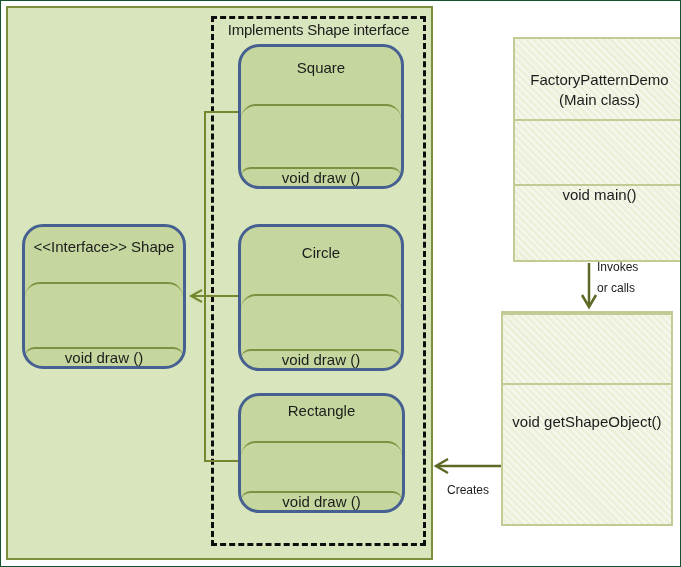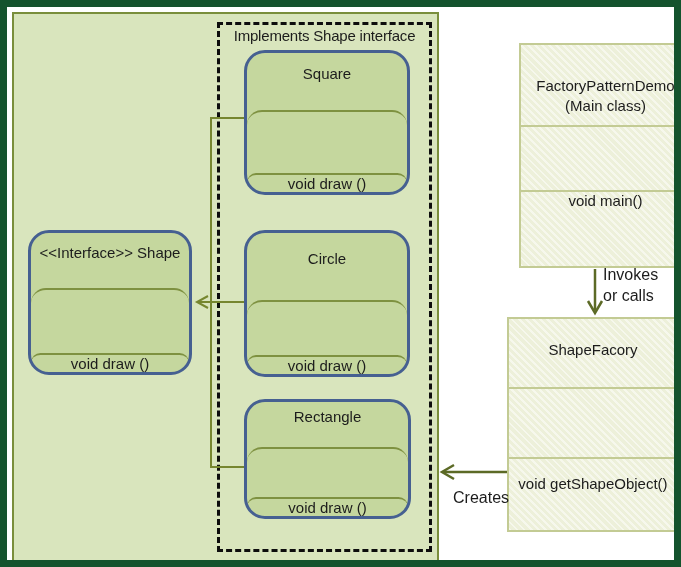--- a/index.html
+++ b/index.html
@@ -11,21 +11,21 @@
     --light-box-fill:#edf0da;
     --light-box-border:#c3cb94;
     --arrow:#6b7a2f;
     --dashed-border:#0d0d0d;
     --text:#1c1c1c;
   }
   html,body{margin:0;padding:0;background:#ffffff;}
   body{font-family:"Liberation Sans","DejaVu Sans",sans-serif;color:var(--text);}
   .canvas{
     position:relative;width:681px;height:567px;box-sizing:border-box;
-    background:#ffffff;border:7px solid #14532d;overflow:hidden;
+    background:#ffffff;border:1px solid #14532d;overflow:hidden;
   }
   
   .container{
     position:absolute;left:5px;top:5px;width:427px;height:554px;box-sizing:border-box;
     background:var(--container-fill);border:2px solid var(--container-border);
   }
   
   .dashed-group{
     position:absolute;left:203px;top:8px;width:215px;height:530px;box-sizing:border-box;
     border:3px dashed var(--dashed-border);
@@ -53,25 +53,25 @@
   }
   .light-box .lrow{box-sizing:border-box;text-align:center;white-space:nowrap;}
   .light-box .lrow.sep{border-top:2px solid var(--light-box-border);}
   .light-box .lrow.grow{flex:1;}
   .fd-title{height:80px;}
   .fd-title .inner{padding-top:31px;line-height:20px;}
   .fd-mid{height:65px;}
   .fd-method{}
   .sf-title{height:68px;padding-top:22px;}
   .sf-mid{height:70px;}
-  .sf-method{padding-top:16px;}
+  .sf-method{padding-top:28px;}
   
   svg.connectors{position:absolute;left:0;top:0;width:681px;height:567px;pointer-events:none;}
   
-  .float-label{position:absolute;font-size:16px;white-space:nowrap;}
+  .float-label{position:absolute;font-size:12px;white-space:nowrap;}
 </style>
 </head>
 <body>
 
 <div class="canvas">
 
   <div class="container">
 
     <div class="dashed-group">
       <div class="group-label">Implements Shape interface</div>
@@ -107,21 +107,20 @@
       <div class="inner">
         <div>FactoryPatternDemo</div>
         <div>(Main class)</div>
       </div>
     </div>
     <div class="lrow sep fd-mid"></div>
     <div class="lrow sep grow fd-method">void main()</div>
   </div>
 
   <div class="light-box" style="left:500px;top:310px;width:172px;height:215px">
-    <div class="lrow sf-title">ShapeFacory</div>
     <div class="lrow sep sf-mid"></div>
     <div class="lrow sep grow sf-method">void getShapeObject()</div>
   </div>
 
   <svg class="connectors" viewBox="0 0 681 567">
 
     <path d="M237 111 H204 V460 H237" fill="none" stroke="#76862f" stroke-width="2"></path>
 
     <path d="M237 295 H191" fill="none" stroke="#76862f" stroke-width="2"></path>
     <path d="M201 289 L190 295 L201 301" fill="none" stroke="#76862f" stroke-width="2"></path>

